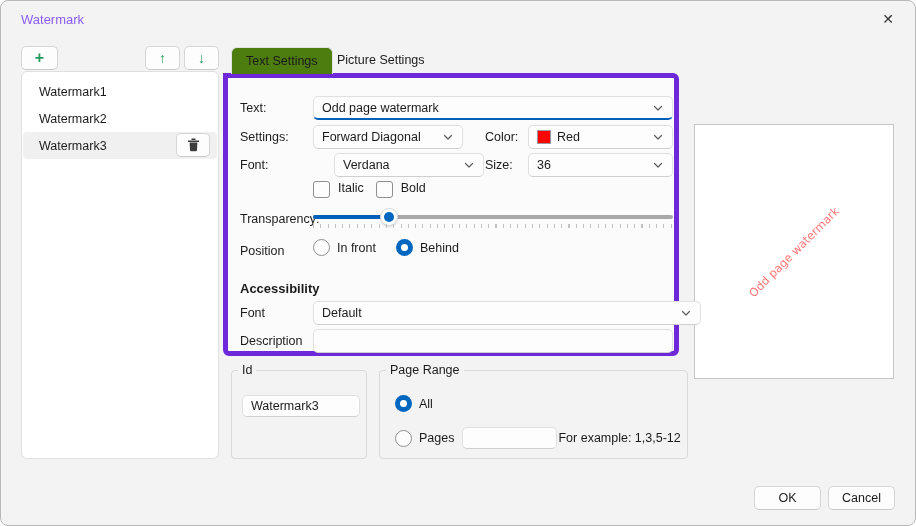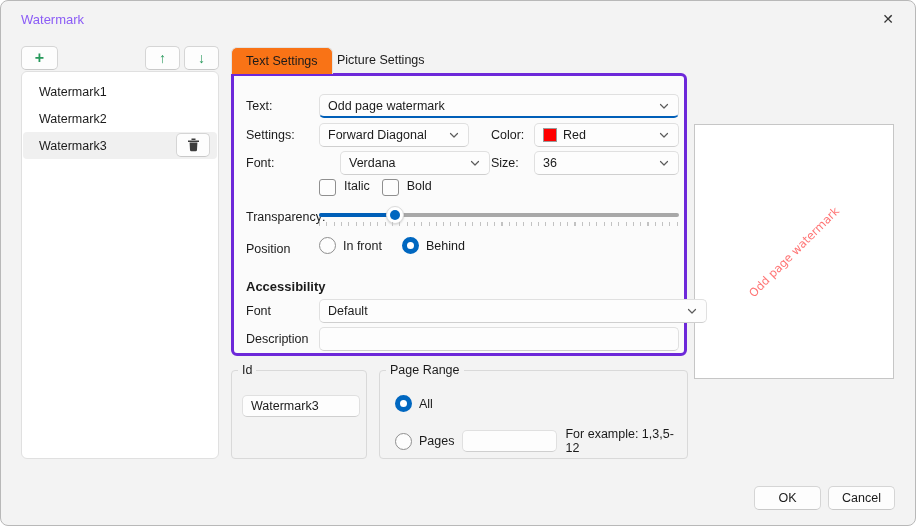--- a/index.html
+++ b/index.html
@@ -41,27 +41,27 @@
   .listbox { position: absolute; left: 20px; top: 70px; width: 198px; height: 388px;
     background: #fff; border: 1px solid #e0e0e0; border-radius: 6px; padding-top: 6px; }
   .list-item { position: relative; height: 27px; display: flex; align-items: center;
     padding-left: 16px; font-size: 12.5px; border-radius: 4px; margin: 0 1px; }
   .list-item.selected { background: #f0f0f0; }
   .trash-btn { position: absolute; right: 7px; top: 1px; width: 34px; height: 24px; }
 
   
   .tab { position: absolute; top: 46px; height: 26px; display: flex; align-items: center;
     justify-content: center; font-size: 12.5px; padding: 0 14px; }
-  .tab.active { left: 230px; background: #f97316; border: 1px solid #e3e3e3; border-bottom: none;
+  .tab.active { left: 230px; background: #4d7c0f; border: 1px solid #e3e3e3; border-bottom: none;
     border-radius: 6px 6px 0 0; height: 27px; z-index: 2; justify-content: flex-end; }
   .tab.inactive { left: 322px; color: #1b1b1b; }
 
   
-  .form-panel { position: absolute; left: 230px; top: 72px; width: 456px; height: 283px;
-    background: #fbfbfb; border: 3px solid #6d28d9; border-radius: 0 6px 6px 6px; z-index: 1; }
+  .form-panel { position: absolute; left: 222px; top: 72px; width: 456px; height: 283px;
+    background: #fbfbfb; border: 5px solid #6d28d9; border-radius: 0 6px 6px 6px; z-index: 1; }
 
   .chk-row { position: absolute; left: 85px; top: 103px; display: flex; align-items: flex-start; font-size: 12.5px; }
 
   .slider { position: absolute; left: 85px; top: 128px; width: 360px; height: 22px; }
   .slider .track { position: absolute; left: 0; right: 0; top: 9px; height: 4px; background: #a8a8a8; border-radius: 2px; }
   .slider .fill { position: absolute; left: 0; top: 9px; height: 4px; background: #005fb8; border-radius: 2px; }
   .slider .thumb { position: absolute; top: 2px; width: 18px; height: 18px; background: #fff;
     border: 1px solid #dcdcdc; border-radius: 50%; box-shadow: 0 1px 2px rgba(0,0,0,.15);
     display: flex; align-items: center; justify-content: center; }
   .slider .thumb::after { content: ""; width: 10px; height: 10px; border-radius: 50%; background: #0067c0; }
@@ -222,21 +222,21 @@
   <fieldset class="group" style="left:378px; top:362px; width:309px; height:96px;">
     <legend>Page Range</legend>
     <div class="radio-row" style="left:15px; top:18px;">
       <span class="radio selected"></span>
       <span class="rlabel">All</span>
     </div>
     <div class="radio-row" style="left:15px; top:50px;">
       <span class="radio"></span>
       <span class="rlabel">Pages</span>
       <input class="textinput" style="position: static; width: 95px; height: 22px; margin-left: 8px;" value="">
-      <span style="margin-left:8px;">For example: 1,3,5-12</span>
+      <span style="margin-left:1px;">For example: 1,3,5-12</span>
     </div>
   </fieldset>
 
   <div class="preview-page">
     <div class="wm-text" style="color: rgb(255, 82, 82); opacity: 0.8;">Odd page watermark</div>
   </div>
 
   <div class="btn ok-btn">
     <span>OK</span>
   </div>

